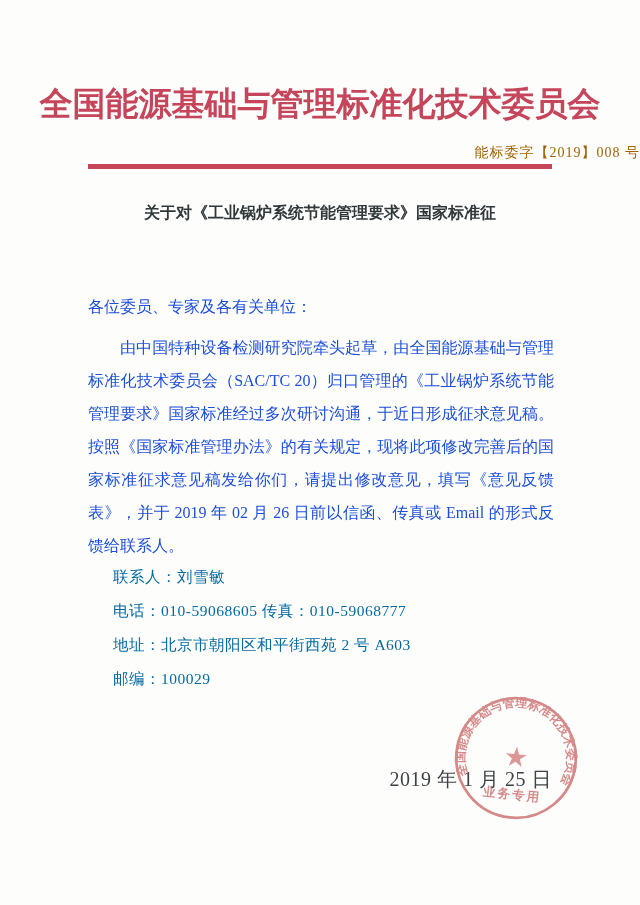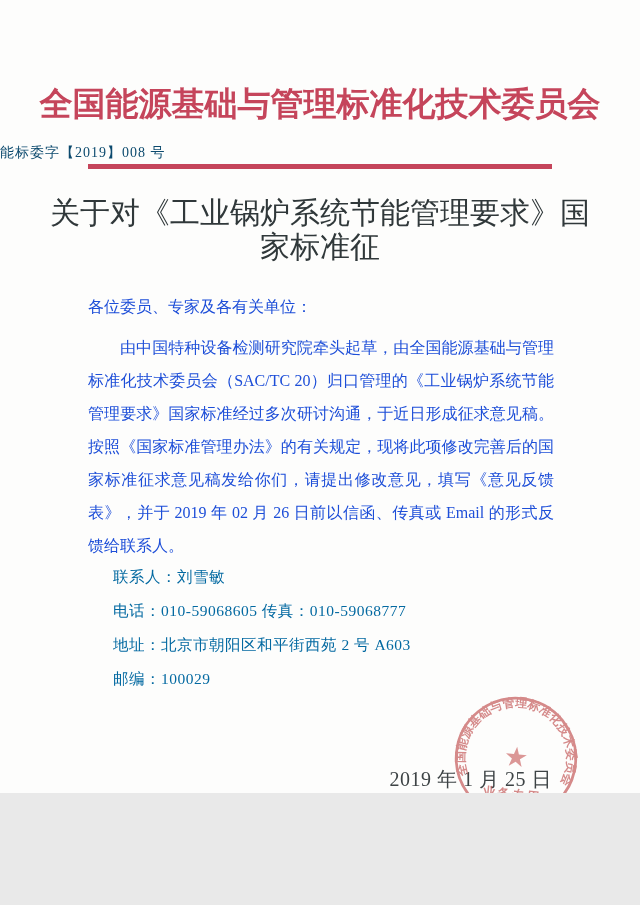--- a/index.html
+++ b/index.html
@@ -1,59 +1,59 @@
 <!DOCTYPE html>
 <html><head>
 <meta charset="utf-8">
 <style>
   * { margin: 0; padding: 0; box-sizing: border-box; }
   html, body { background: #e9e9e9; }
   .page {
     position: relative;
     width: 640px;
-    height: 793px;
+    height: 905px;
     margin: 0 auto;
     background: #fdfdfc;
     overflow: hidden;
     font-family: "Liberation Serif", "DejaVu Serif", serif;
     color: #3d4345;
   }
   .org-name {
     position: absolute;
     top: 82px; left: 0; right: 0;
     text-align: center;
     font-size: 33px;
     font-weight: bold;
     letter-spacing: 0px;
     color: #c5455b;
     white-space: nowrap;
   }
   .doc-number {
     position: absolute;
     top: 144px; left: 0; right: 0;
-    text-align: left;
+    text-align: right;
     font-size: 14px;
-    color: #0c4a6e;
+    color: #a16207;
     letter-spacing: 1px;
   }
   .red-rule {
     position: absolute;
     top: 164px; left: 88px;
     width: 464px;
     height: 1px;
     background: #fff;
     border-top: 3px solid #c5455b;
     border-bottom: 2px solid #c5455b;
   }
   .doc-title {
     position: absolute;
     top: 196px; left: 40px; right: 40px;
     text-align: center;
-    font-size: 30px;
-    font-weight: normal;
+    font-size: 16px;
+    font-weight: bold;
     line-height: 34px;
     color: #30383a;
   }
   .body-block {
     position: absolute;
     top: 290px; left: 88px;
     width: 466px;
     font-size: 16px;
     line-height: 33px;
     color: #1d4ed8;

